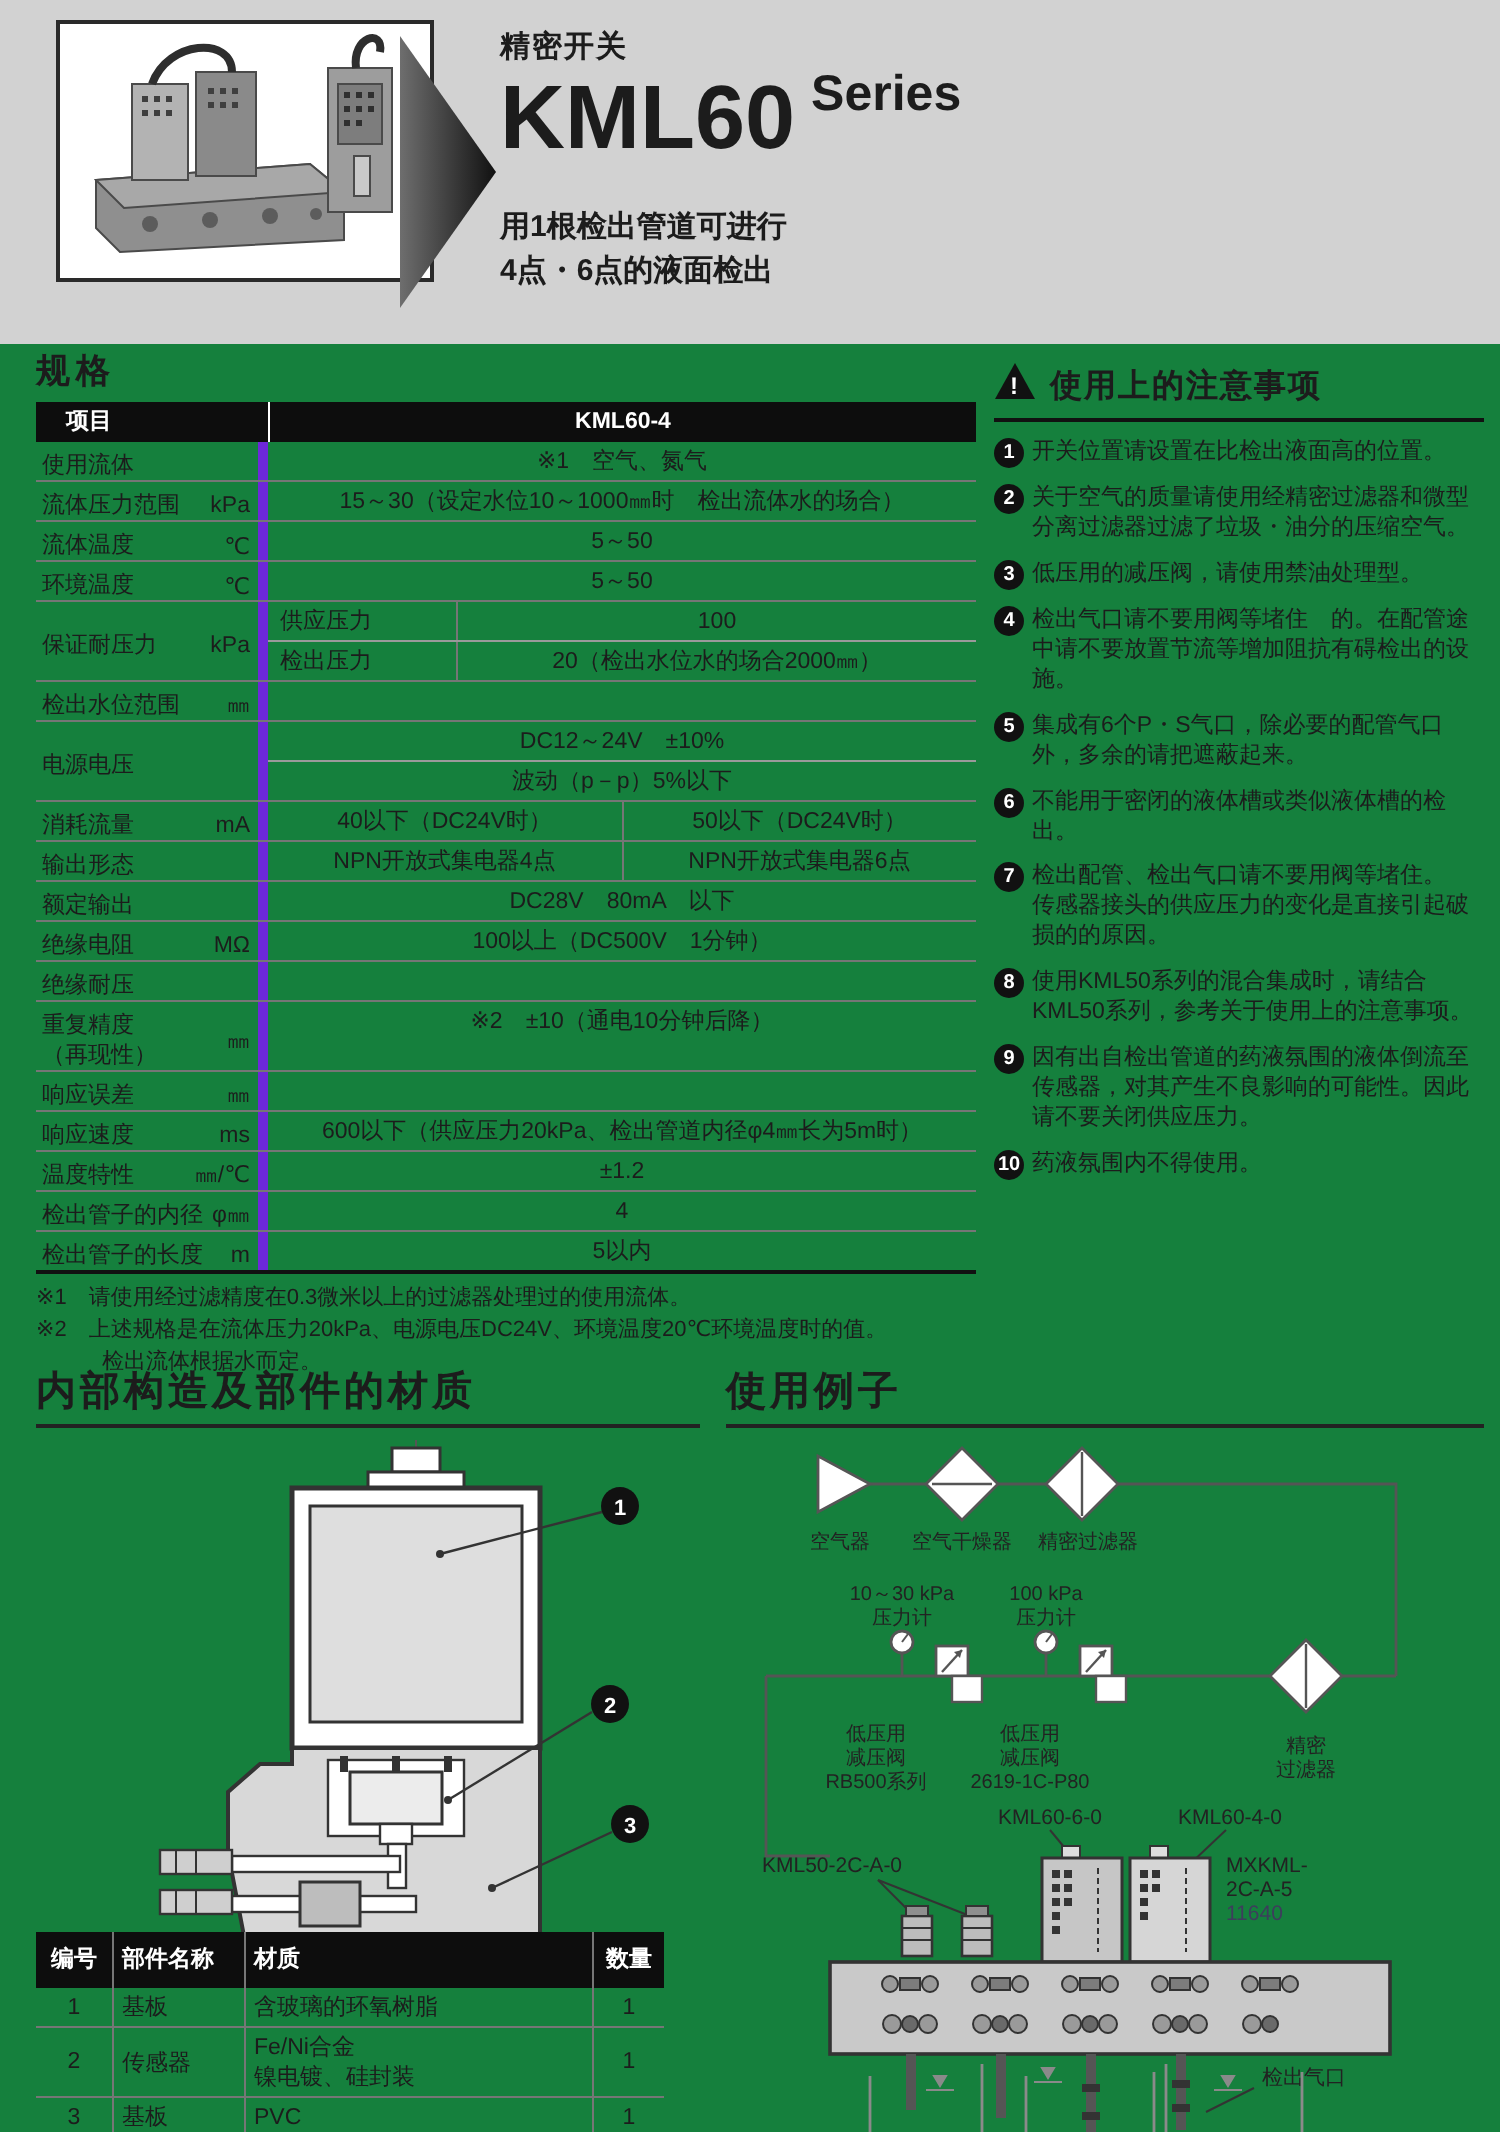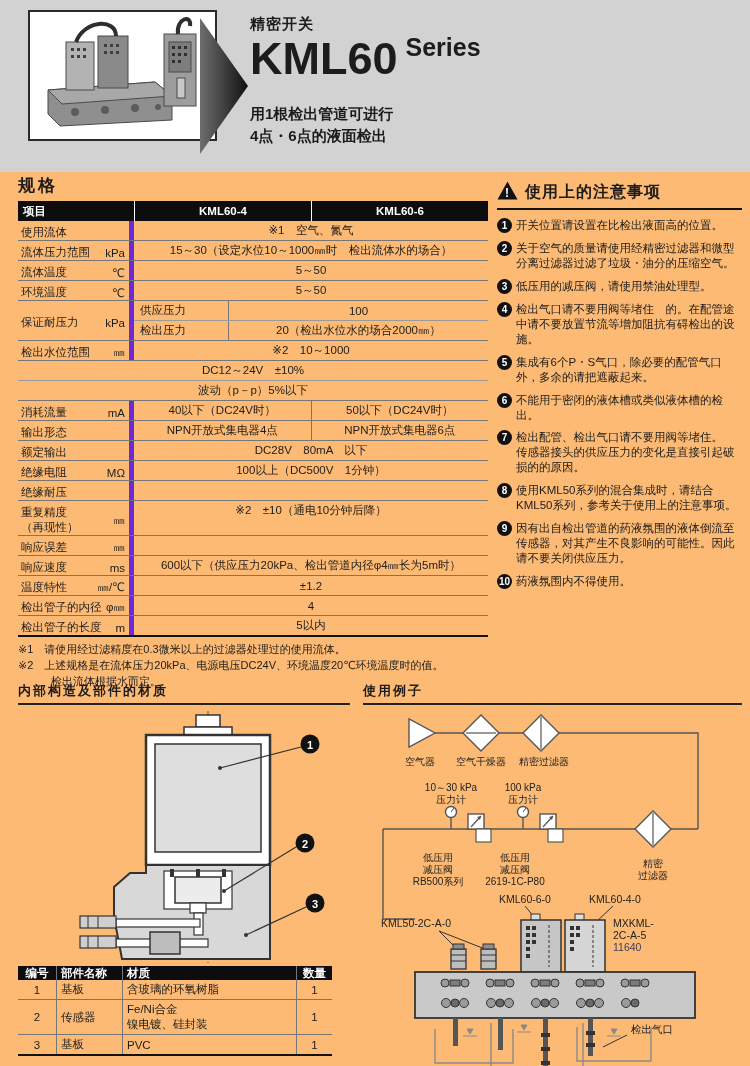--- a/index.html
+++ b/index.html
@@ -1,35 +1,35 @@
 <!DOCTYPE html>
 <html><head>
 <meta charset="utf-8">
 <style>
   html,body{margin:0;padding:0;background:#fff;}
-  .page{position:relative;width:750px;height:1066px;background:#fdba74;overflow:hidden;
+  .page{position:relative;width:750px;height:1066px;background:#15803d;overflow:hidden;
         font-family:"Liberation Sans","DejaVu Sans",sans-serif;color:#1c1c1c;}
   
   .header-band{position:absolute;left:0;top:0;width:750px;height:172px;background:#d2d2d2;}
   .photo-box{position:absolute;left:28px;top:10px;width:185px;height:127px;background:#fff;border:2px solid #2a2a2a;}
   .header-arrow{position:absolute;left:198px;top:16px;}
   .title-block{position:absolute;left:250px;top:16px;line-height:1.1;}
   .title-sub{font-size:15px;font-weight:bold;letter-spacing:1px;}
   .title-main-row{display:flex;align-items:flex-start;gap:8px;margin-top:1px;}
   .title-main{font-size:45px;font-weight:bold;letter-spacing:0px;}
   .title-series{font-size:25px;font-weight:bold;}
   .tagline{font-size:15px;font-weight:bold;line-height:1.45;margin-top:20px;}
   
   .sec-title{font-size:17px;font-weight:bold;letter-spacing:3px;}
-  .sec-title2{font-size:13px;font-weight:bold;letter-spacing:2px;border-bottom:2px solid #222;padding-bottom:3px;}
+  .sec-title2{font-size:20px;font-weight:bold;letter-spacing:2px;border-bottom:2px solid #222;padding-bottom:3px;}
   
   .spec-section{position:absolute;left:18px;top:174px;width:470px;}
   .spec-table{margin-top:4px;font-size:11.5px;border-bottom:2px solid #111;}
   .spec-header{display:flex;background:#0d0d0d;color:#fff;font-weight:bold;height:20px;line-height:20px;}
-  .sh-item{width:116px;padding-left:5px;box-sizing:border-box;}
+  .sh-item{width:116px;padding-left:15px;box-sizing:border-box;}
   .sh-col{flex:1;text-align:center;border-left:1px solid #fff;}
   .spec-row{display:flex;border-bottom:1px solid #767676;align-items:stretch;}
   .spec-row:last-child{border-bottom:none;}
   .spec-label{width:116px;box-sizing:border-box;display:flex;justify-content:space-between;align-items:center;
               padding:4px 4px 0 3px;border-right:5px solid #6d28d9;}
   .lbl{white-space:pre-line;}
   .unit{padding-left:2px;white-space:nowrap;}
   .spec-values{flex:1;display:flex;flex-direction:column;justify-content:stretch;}
   .spec-line{min-height:19px;display:flex;align-items:center;justify-content:center;text-align:center;padding:0 2px;}
   .spec-line + .spec-line{border-top:1px solid #9a9a9a;}
@@ -48,21 +48,21 @@
   .note-item{display:flex;margin-top:8px;font-size:11.5px;line-height:1.3;}
   .note-num{flex:0 0 15px;width:15px;height:15px;border-radius:50%;background:#111;color:#fff;font-size:10px;
             font-weight:bold;display:flex;align-items:center;justify-content:center;margin-right:4px;margin-top:0px;}
   .note-text{white-space:pre-line;}
   
   .structure-section{position:absolute;left:18px;top:682px;width:332px;}
   .example-section{position:absolute;left:363px;top:682px;width:379px;}
   .diagram{display:block;margin-top:6px;}
   
   .mat-table{position:absolute;left:18px;top:966px;width:314px;font-size:11.5px;border-bottom:2px solid #111;}
-  .mat-header{display:flex;background:#0d0d0d;color:#fff;font-weight:bold;height:14px;line-height:18px;}
+  .mat-header{display:flex;background:#0d0d0d;color:#fff;font-weight:bold;height:28px;line-height:18px;}
   .mat-row{display:flex;border-bottom:1px solid #767676;align-items:stretch;}
   .mat-row:last-child{border-bottom:none;}
   .mc{box-sizing:border-box;padding:2px 4px;display:flex;align-items:center;}
   .mc-no{width:38px;justify-content:center;}
   .mc-part{width:66px;}
   .mc-mat{width:174px;white-space:pre-line;}
   .mc-qty{width:36px;justify-content:center;}
   .mat-row .mc + .mc, .mat-header .mc + .mc{border-left:1px solid #767676;}
   .mat-header .mc{border-left-color:#fff;}
   svg text{font-family:"Liberation Sans","DejaVu Sans",sans-serif;}
@@ -141,21 +141,20 @@
       </div>
     </div>
   </div>
 
   <div class="spec-section">
     <div class="sec-title">规格</div>
     <div class="spec-table">
       <div class="spec-header">
         <div class="sh-item">项目</div>
         <div class="sh-col">KML60-4</div>
-        <div class="sh-col">KML60-6</div>
       </div>
       <div id="spec-body">
           <div class="spec-row">
             <div class="spec-label">
               <div class="lbl">使用流体</div>
               <div class="unit"></div>
             </div>
             <div class="spec-values">
               <div class="spec-line">※1　空气、氮气</div>
             </div>
@@ -201,25 +200,26 @@
                 <div class="sub-label">检出压力</div>
                 <div class="sub-val">20（检出水位水的场合2000㎜）</div>
               </div>
             </div>
           </div>
           <div class="spec-row">
             <div class="spec-label">
               <div class="lbl">检出水位范围</div>
               <div class="unit">㎜</div>
             </div>
-            <div class="spec-values">
-              <div class="spec-line">※2　10～1000</div>
-            </div>
-          </div>
-          <div class="spec-row">
+          </div>
+          <div class="spec-row">
+            <div class="spec-label">
+              <div class="lbl">电源电压</div>
+              <div class="unit"></div>
+            </div>
             <div class="spec-values">
               <div class="spec-line">DC12～24V　±10%</div>
               <div class="spec-line">波动（p－p）5%以下</div>
             </div>
           </div>
           <div class="spec-row">
             <div class="spec-label">
               <div class="lbl">消耗流量</div>
               <div class="unit">mA</div>
             </div>

